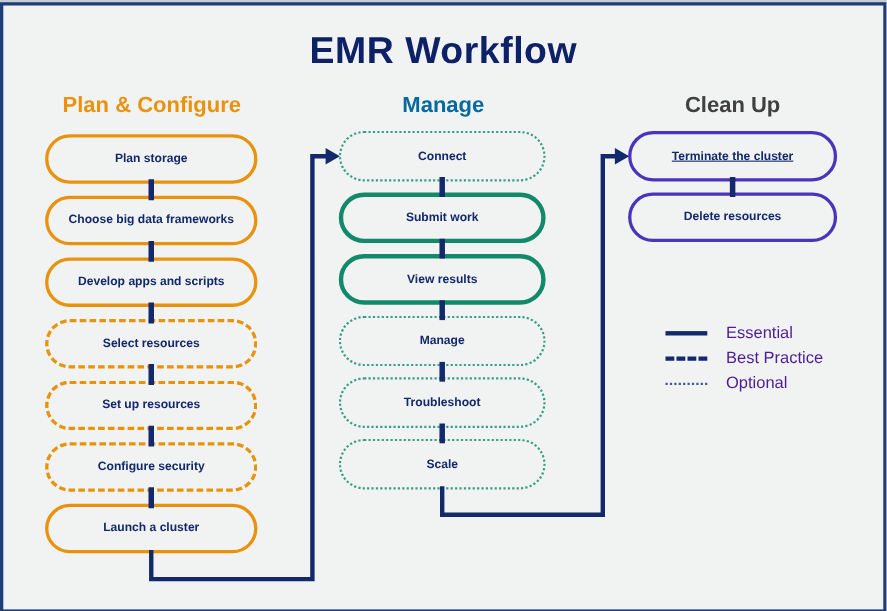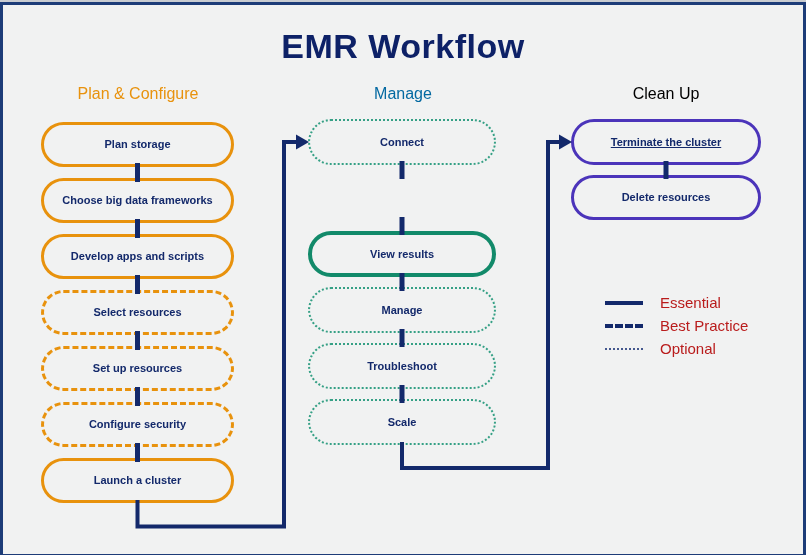--- a/index.html
+++ b/index.html
@@ -6,46 +6,46 @@
   #stage {
     position:relative; width:806px; height:555px; margin:2px auto;
     background:#F1F2F2; border:3px solid #1D3C78; box-sizing:border-box; overflow:hidden;
   }
   .title {
     position:absolute; left:0; right:0; top:22px; text-align:center;
     font-size:34px; font-weight:bold; color:#0D2167; letter-spacing:0.5px;
   }
   .col-header {
     position:absolute; top:80px; text-align:center;
-    font-size:16px; font-weight:normal;
+    font-size:20px; font-weight:bold;
   }
   .hdr-plan   { left:30px;  width:210px; color:#E8920D; }
   .hdr-manage { left:300px; width:200px; color:#0369a1; }
-  .hdr-clean  { left:564px; width:198px; color:#000000; }
+  .hdr-clean  { left:564px; width:198px; color:#404040; }
   .box {
     position:absolute; box-sizing:border-box;
     display:flex; align-items:center; justify-content:center; text-align:center;
     font-size:11px; font-weight:bold; line-height:17px; color:#13296B;
     border-radius:23px; padding:2px 10px;
   }
   .orange-solid  { border:3px solid #E8920D; }
   .orange-dashed { border:3px dashed #E8920D; }
   .teal-solid    { border:4px solid #128A6A; }
   .teal-dotted   { border:2px dotted #35A085; }
   .purple-solid  { border:3px solid #4B34BA; }
   #wires { position:absolute; left:0; top:0; width:806px; height:555px; pointer-events:none; }
   .legend {
     position:absolute; left:602px; top:289px; display:flex; flex-direction:column; gap:6px;
   }
   .legend-row { display:flex; align-items:center; height:17px; }
   .legend-sample { width:38px; margin-right:17px; height:0; }
   .leg-solid  { border-top:4px solid #13296B; }
   .leg-dashed { border-top:4px dashed #13296B; }
   .leg-dotted { border-top:2px dotted #44588E; }
-  .legend-label { font-size:15px; color:#b91c1c; }
+  .legend-label { font-size:15px; color:#4c1d95; }
 </style>
 </head>
 <body>
 
 <div id="stage">
 
   <div class="title">EMR Workflow</div>
 
   <div class="col-header hdr-plan">Plan &amp; Configure</div>
   <div class="col-header hdr-manage">Manage</div>
@@ -53,20 +53,21 @@
 
   <div class="box orange-solid" style="left:38px;top:117px;width:193px;height:45px;">Plan storage</div>
   <div class="box orange-solid" style="left:38px;top:173px;width:193px;height:45px;">Choose big data frameworks</div>
   <div class="box orange-solid" style="left:38px;top:229px;width:193px;height:45px;">Develop apps and scripts</div>
   <div class="box orange-dashed" style="left:38px;top:285px;width:193px;height:45px;">Select resources</div>
   <div class="box orange-dashed" style="left:38px;top:341px;width:193px;height:45px;">Set up resources</div>
   <div class="box orange-dashed" style="left:38px;top:397px;width:193px;height:45px;">Configure security</div>
   <div class="box teal-dotted" style="left:305px;top:114px;width:188px;height:46px;">Connect</div>
 
   <div class="box orange-solid" style="left:38px;top:453px;width:193px;height:45px;">Launch a cluster</div>
+  <div class="box teal-solid" style="left:305px;top:170px;width:188px;height:46px;">Submit work</div>
   <div class="box teal-solid" style="left:305px;top:226px;width:188px;height:46px;">View results</div>
   <div class="box teal-dotted" style="left:305px;top:282px;width:188px;height:46px;">Manage</div>
   <div class="box teal-dotted" style="left:305px;top:338px;width:188px;height:46px;">Troubleshoot</div>
   <div class="box teal-dotted" style="left:305px;top:394px;width:188px;height:46px;">Scale</div>
 
   <div class="box purple-solid" style="left:568px;top:114px;width:190px;height:46px;text-decoration:underline;">Terminate the cluster</div>
   <div class="box purple-solid" style="left:568px;top:170px;width:190px;height:45px;">Delete resources</div>
 
   <svg id="wires" viewBox="0 0 806 555" xmlns="http://www.w3.org/2000/svg">
     <g stroke="#13296B" stroke-width="5">

